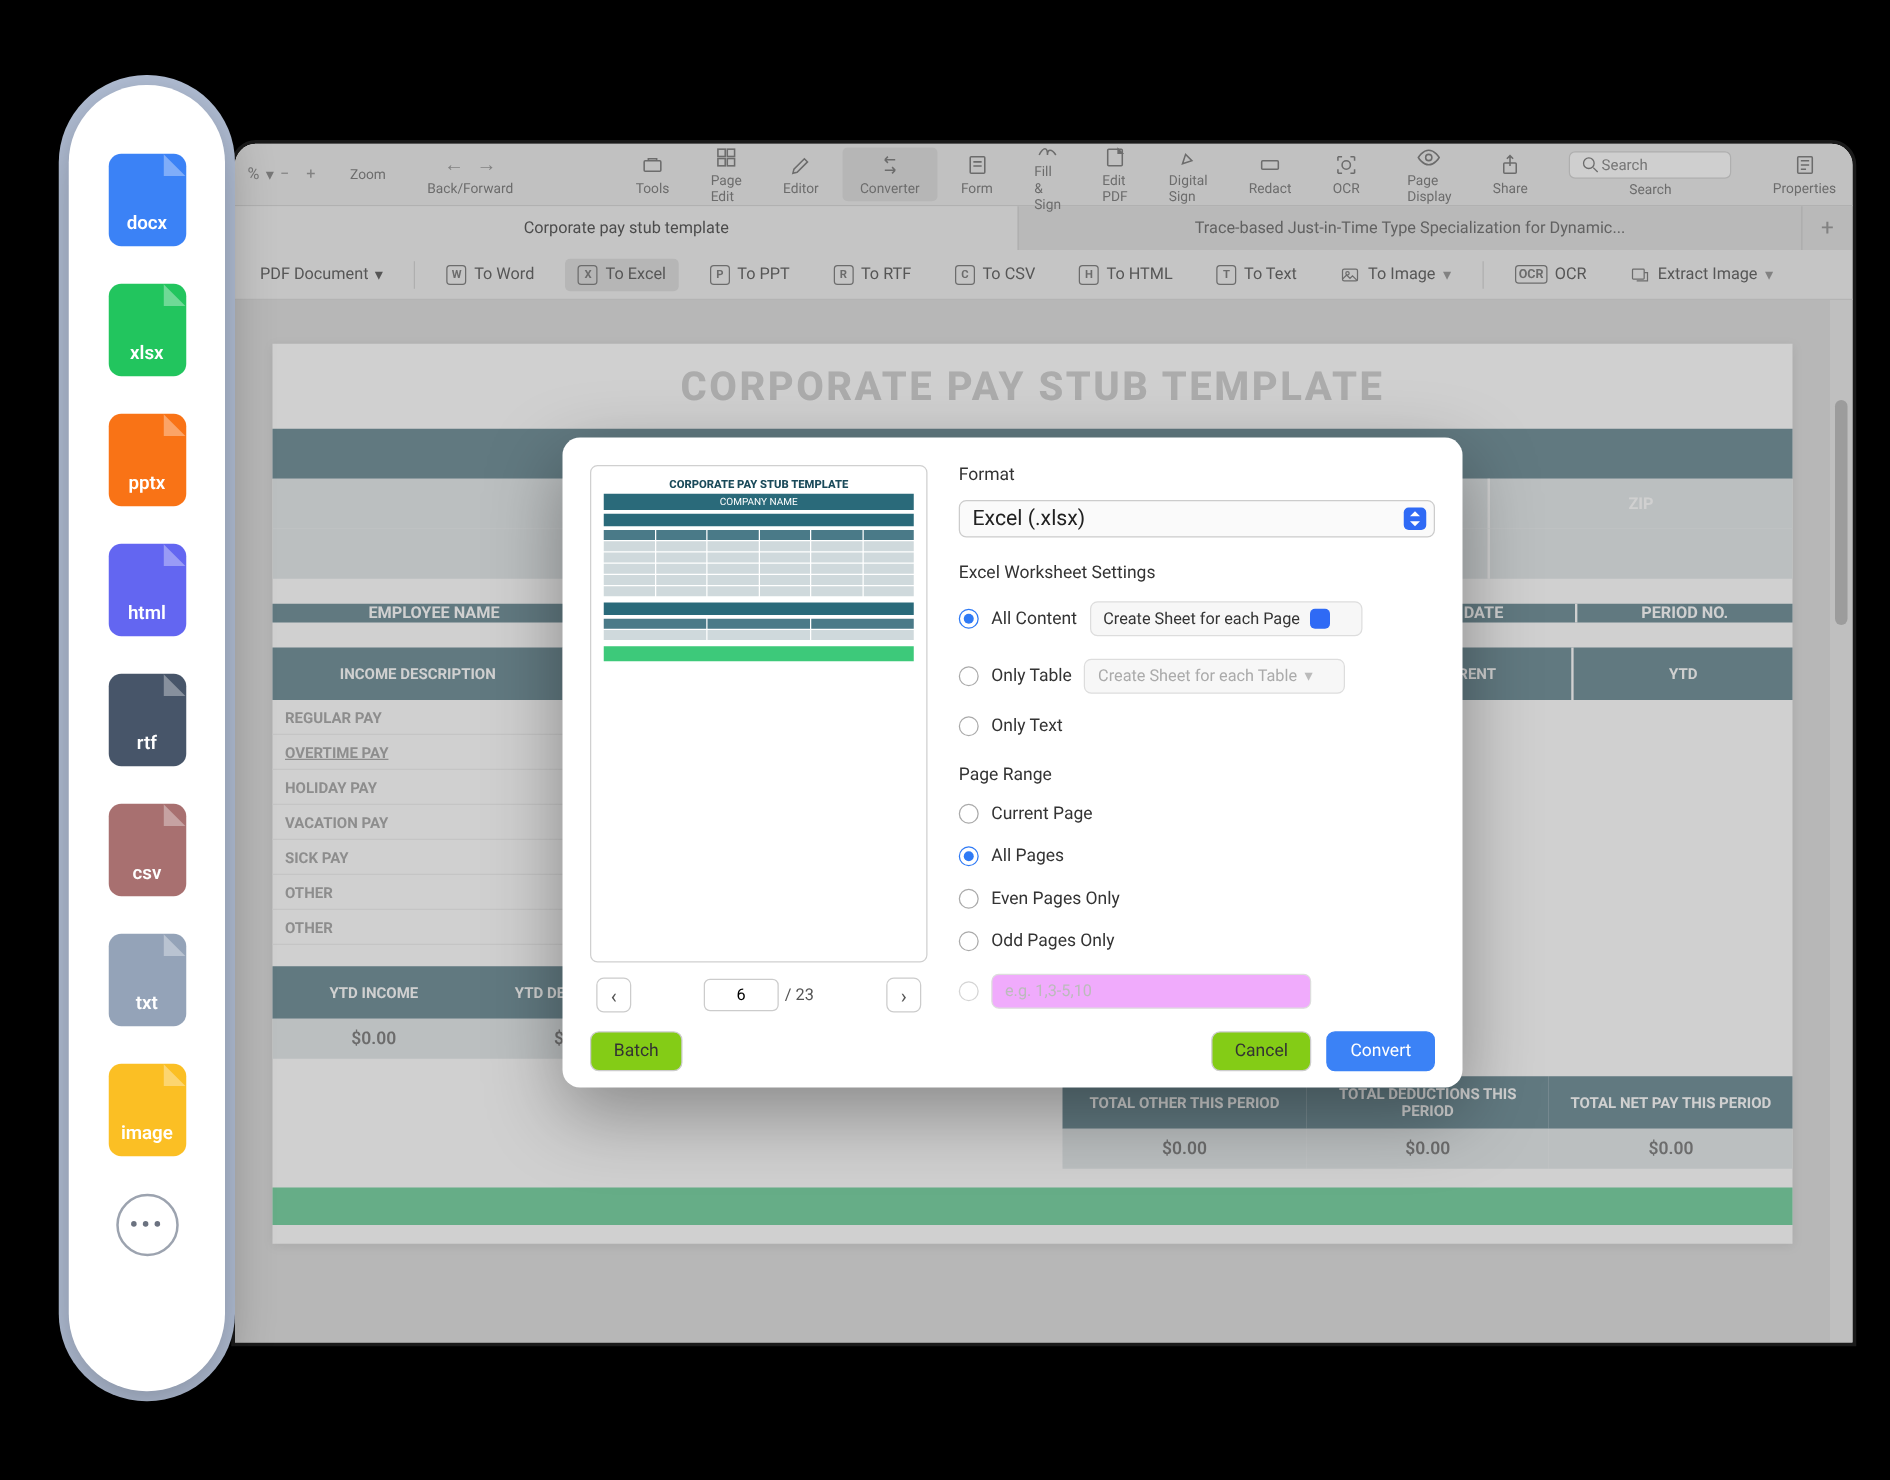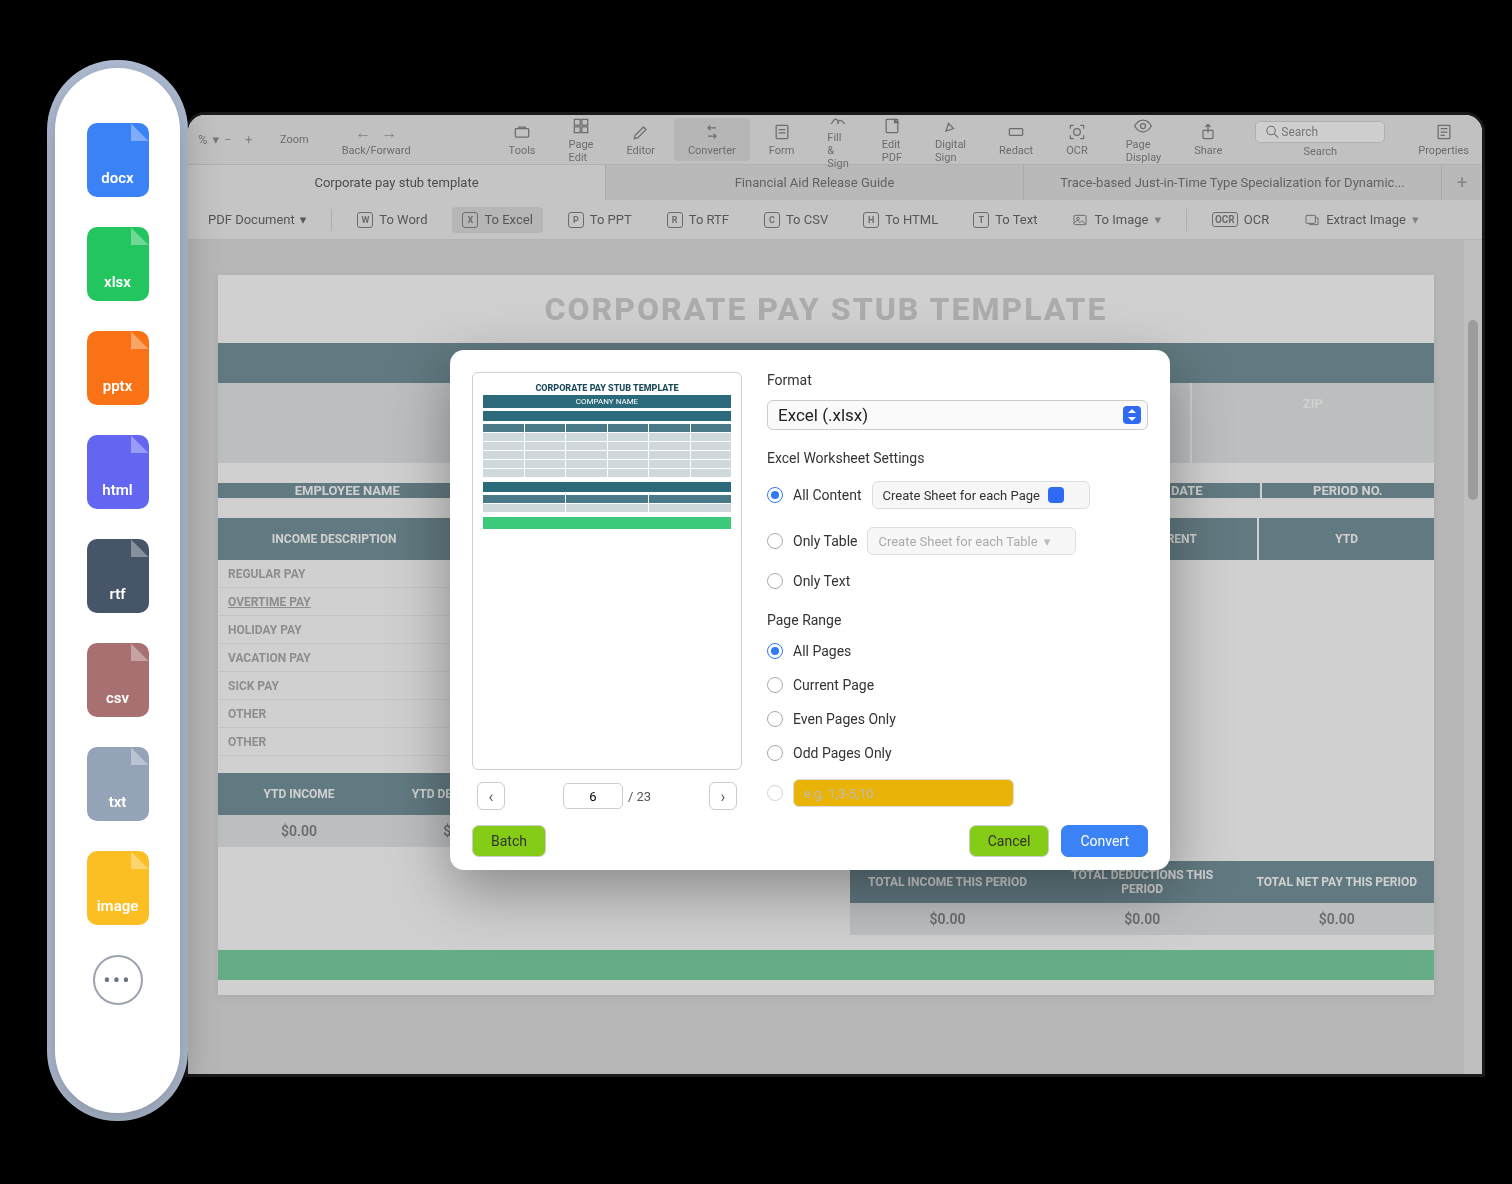--- a/index.html
+++ b/index.html
@@ -105,21 +105,21 @@
 .select-caret::before { content:""; width:0; height:0; border-left:4px solid transparent; border-right:4px solid transparent; border-bottom:4px solid #fff; position:absolute; top:3px;}
 .select-caret::after { content:""; width:0; height:0; border-left:4px solid transparent; border-right:4px solid transparent; border-top:4px solid #fff; position:absolute; bottom:3px;}
 .section-title { font-size:14px; color:#333; margin-top:8px;}
 .radio-row { display:flex; align-items:center; gap:10px; font-size:14px; color:#333; padding:3px 0;}
 .radio { width:16px; height:16px; border:1.5px solid #aaa; border-radius:50%; display:inline-flex; align-items:center; justify-content:center; cursor:pointer;}
 .radio.checked { border-color:#2f7af5;}
 .radio.checked::after { content:""; width:8px; height:8px; background:#2f7af5; border-radius:50%;}
 .inline-select { height:28px; border:1px solid #ddd; background:#f7f7f7; border-radius:6px; padding:0 25px 0 10px; font-size:13px; color:#333; position:relative; display:inline-flex; align-items:center;}
 .inline-select .toggle-chk { width:16px; height:16px; background:#2f6af5; border-radius:4px; margin-left:8px;}
 .inline-select.disabled { color:#aaa;}
-.range-input { height:28px; border:1px solid #ddd; border-radius:6px; padding:0 10px; font-size:13px; width:221px; background:#eab308;}
+.range-input { height:28px; border:1px solid #ddd; border-radius:6px; padding:0 10px; font-size:13px; width:256px; background:#f0abfc;}
 .range-input::placeholder { color:#bbb;}
 
 .modal-footer { display:flex; align-items:center; justify-content:space-between; margin-top:15px;}
 .btn { padding:7px 18px; border-radius:7px; font-size:14px; cursor:pointer; border:1px solid #ccc; background:#84cc16; color:#333;}
 .btn.primary { background:#3b82f6; color:#fff; border-color:#3b82f6;}
 .footer-right { display:flex; gap:12px;}
 </style>
 </head>
 <body>
 
@@ -251,21 +251,20 @@
         <svg viewBox="0 0 24 24">
           <rect x="5" y="4" width="14" height="16" rx="1"></rect>
           <path d="M8 8h8M8 12h8M8 16h5"></path>
         </svg>
         <span>Properties</span>
       </div>
   </div>
 
   <div class="tabs-row">
     <div class="tab active">Corporate pay stub template</div>
-    <div class="tab">Financial Aid Release Guide</div>
     <div class="tab">Trace-based Just-in-Time Type Specialization for Dynamic...</div>
     <div class="tab-add">+</div>
   </div>
 
   <div class="convert-row">
     <div class="conv-dropdown">
         <span>PDF Document</span> 
         <span>▾</span>
       </div>
     <div style="width:1px;height:22px;background:#ccc;"></div>
@@ -418,21 +417,21 @@
             <div class="total-head">YTD DEDUCTIONS</div>
             <div class="total-val">$0.00</div>
           </div>
         <div class="total-box">
             <div class="total-head">YTD NET PAY</div>
             <div class="total-val">$0.00</div>
           </div>
       </div>
       <div class="totals-row" style="width:48%;position:absolute;right:0;bottom:60px;">
         <div class="total-box">
-            <div class="total-head">TOTAL INCOME THIS PERIOD</div>
+            <div class="total-head">TOTAL OTHER THIS PERIOD</div>
             <div class="total-val">$0.00</div>
           </div>
         <div class="total-box">
             <div class="total-head">TOTAL DEDUCTIONS THIS PERIOD</div>
             <div class="total-val">$0.00</div>
           </div>
         <div class="total-box">
             <div class="total-head">TOTAL NET PAY THIS PERIOD</div>
             <div class="total-val">$0.00</div>
           </div>
@@ -539,26 +538,26 @@
           <span style="margin-left:6px;color:#bbb;">▾</span>
         </span>
       </div>
       <div class="radio-row">
         <span class="radio"></span>
         <span>Only Text</span>
       </div>
 
       <div class="section-title">Page Range</div>
       <div class="radio-row">
+          <span class="radio"></span>
+          <span>Current Page</span>
+        </div>
+      <div class="radio-row">
           <span class="radio checked"></span>
           <span>All Pages</span>
-        </div>
-      <div class="radio-row">
-          <span class="radio"></span>
-          <span>Current Page</span>
         </div>
       <div class="radio-row">
           <span class="radio"></span>
           <span>Even Pages Only</span>
         </div>
       <div class="radio-row">
           <span class="radio"></span>
           <span>Odd Pages Only</span>
         </div>
       <div class="radio-row">

